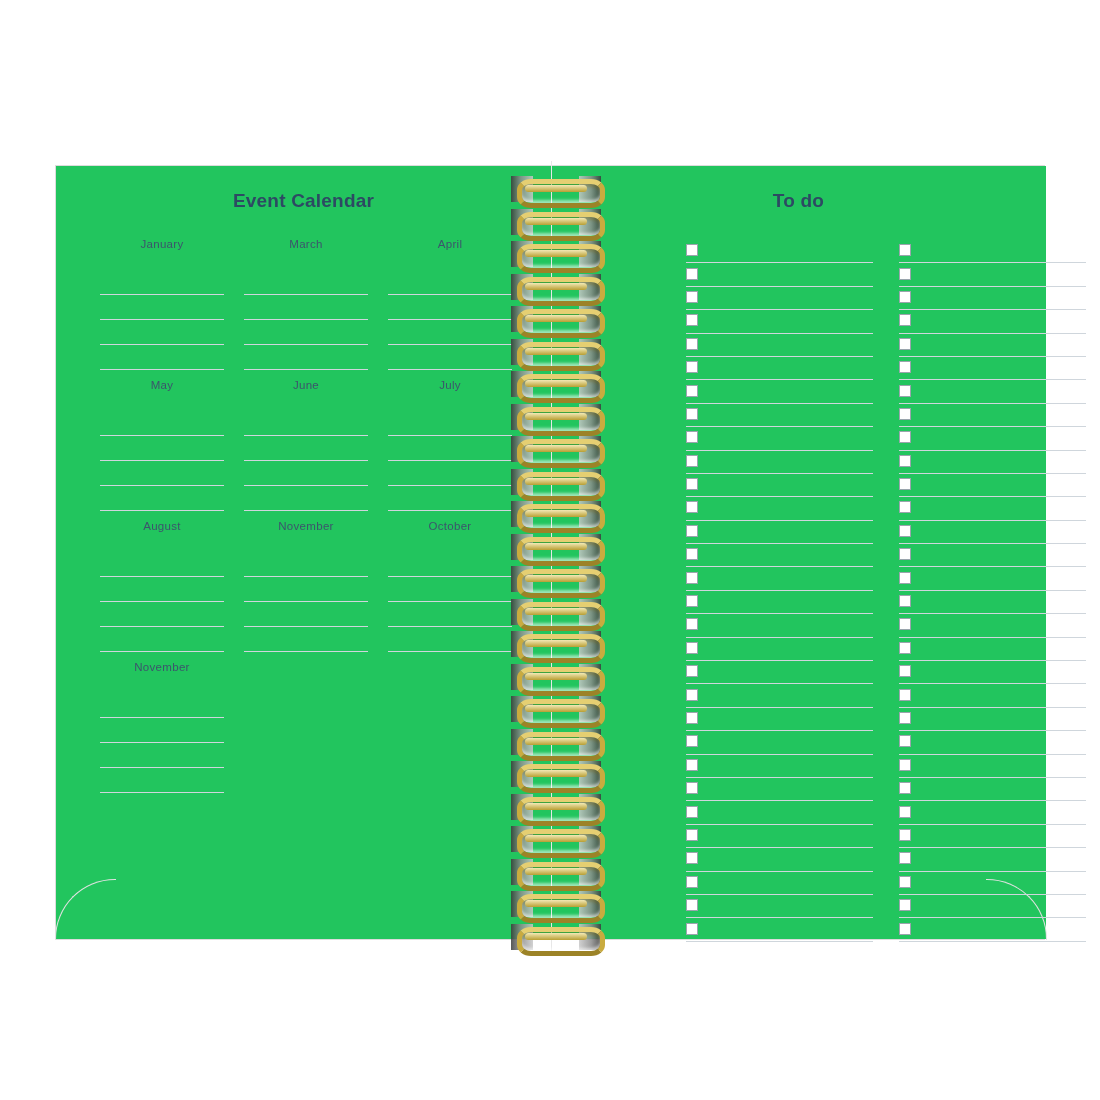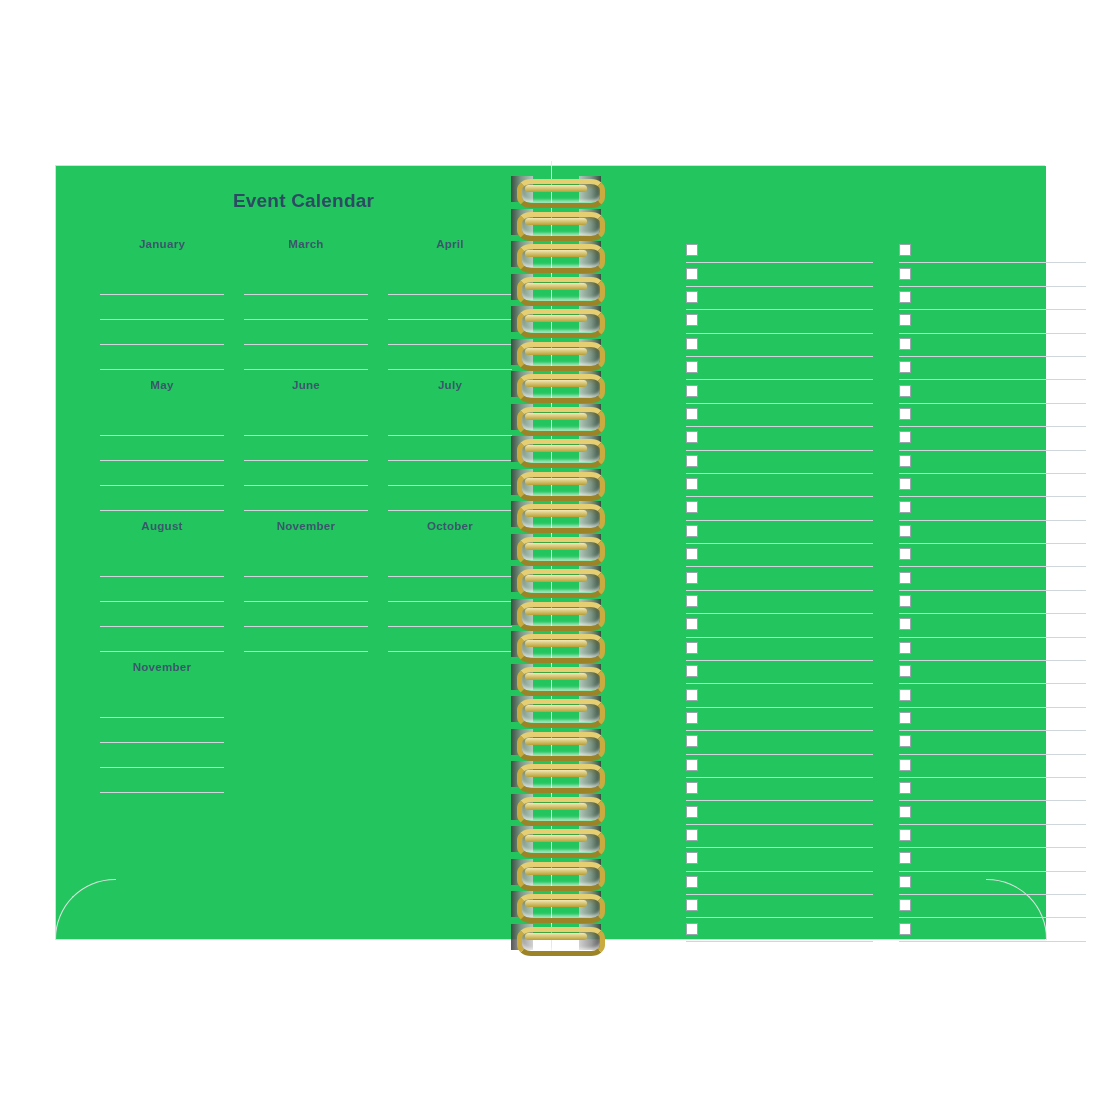--- a/index.html
+++ b/index.html
@@ -69,21 +69,20 @@
   
   .months {
     position: absolute;
     left: 40px;
     top: 72px;
     width: 420px;
     display: grid;
     grid-template-columns: repeat(3, 1fr);
     column-gap: 12px;
     row-gap: 0;
-    font-weight: bold;
   }
   .month-block { padding-bottom: 9px; }
   .month-name {
     text-align: center;
     font-size: 11.5px;
     color: #3c556c;
     margin-bottom: 20px;
     letter-spacing: .3px;
   }
   .month-lines .rule {
@@ -274,20 +273,21 @@
               <div class="rule"></div>
               <div class="rule"></div>
               <div class="rule"></div>
             </div>
           </div>
         </div>
     </div>
 
     <div class="page page-right">
       <div class="corner-curl right"></div>
+      <div class="page-title">To do</div>
       <div class="todo-cols">
           <div class="todo-col">
             <div class="todo-row">
               <span class="checkbox"></span>
               <span class="todo-line"></span>
             </div>
             <div class="todo-row">
               <span class="checkbox"></span>
               <span class="todo-line"></span>
             </div>

